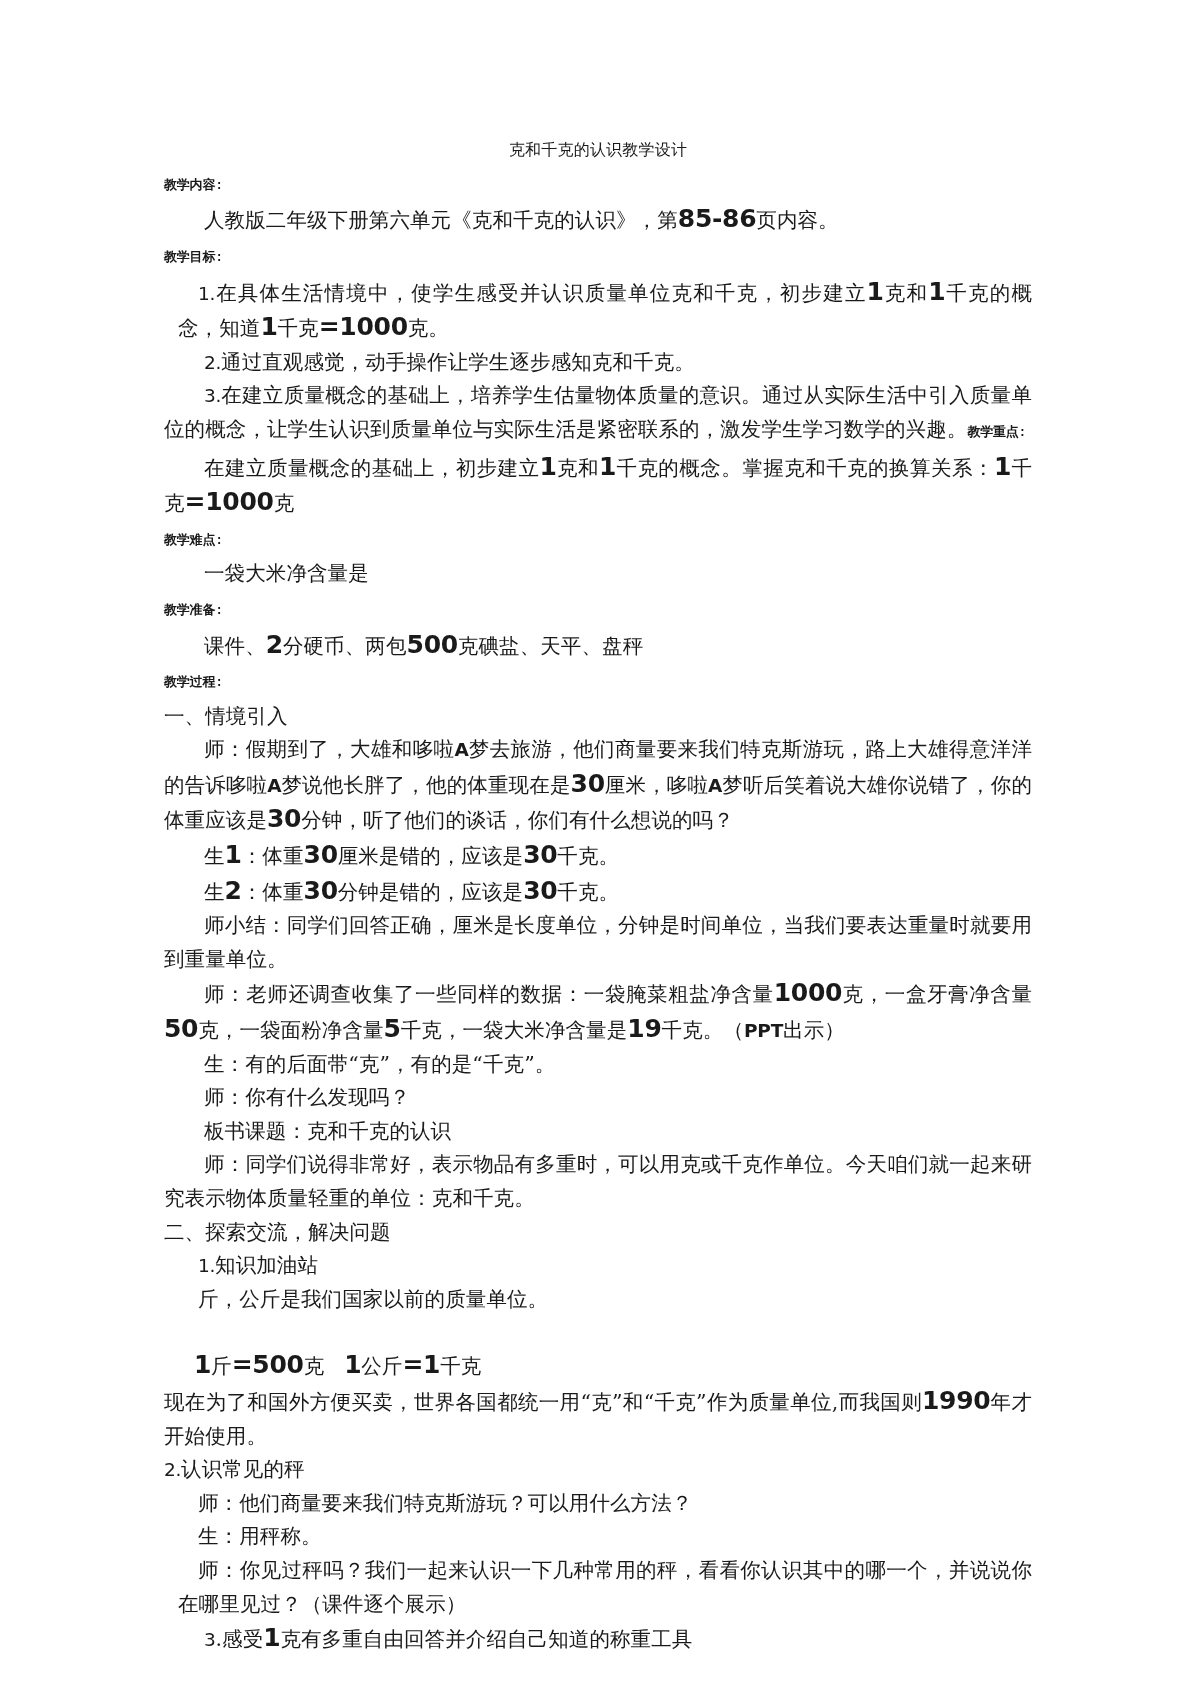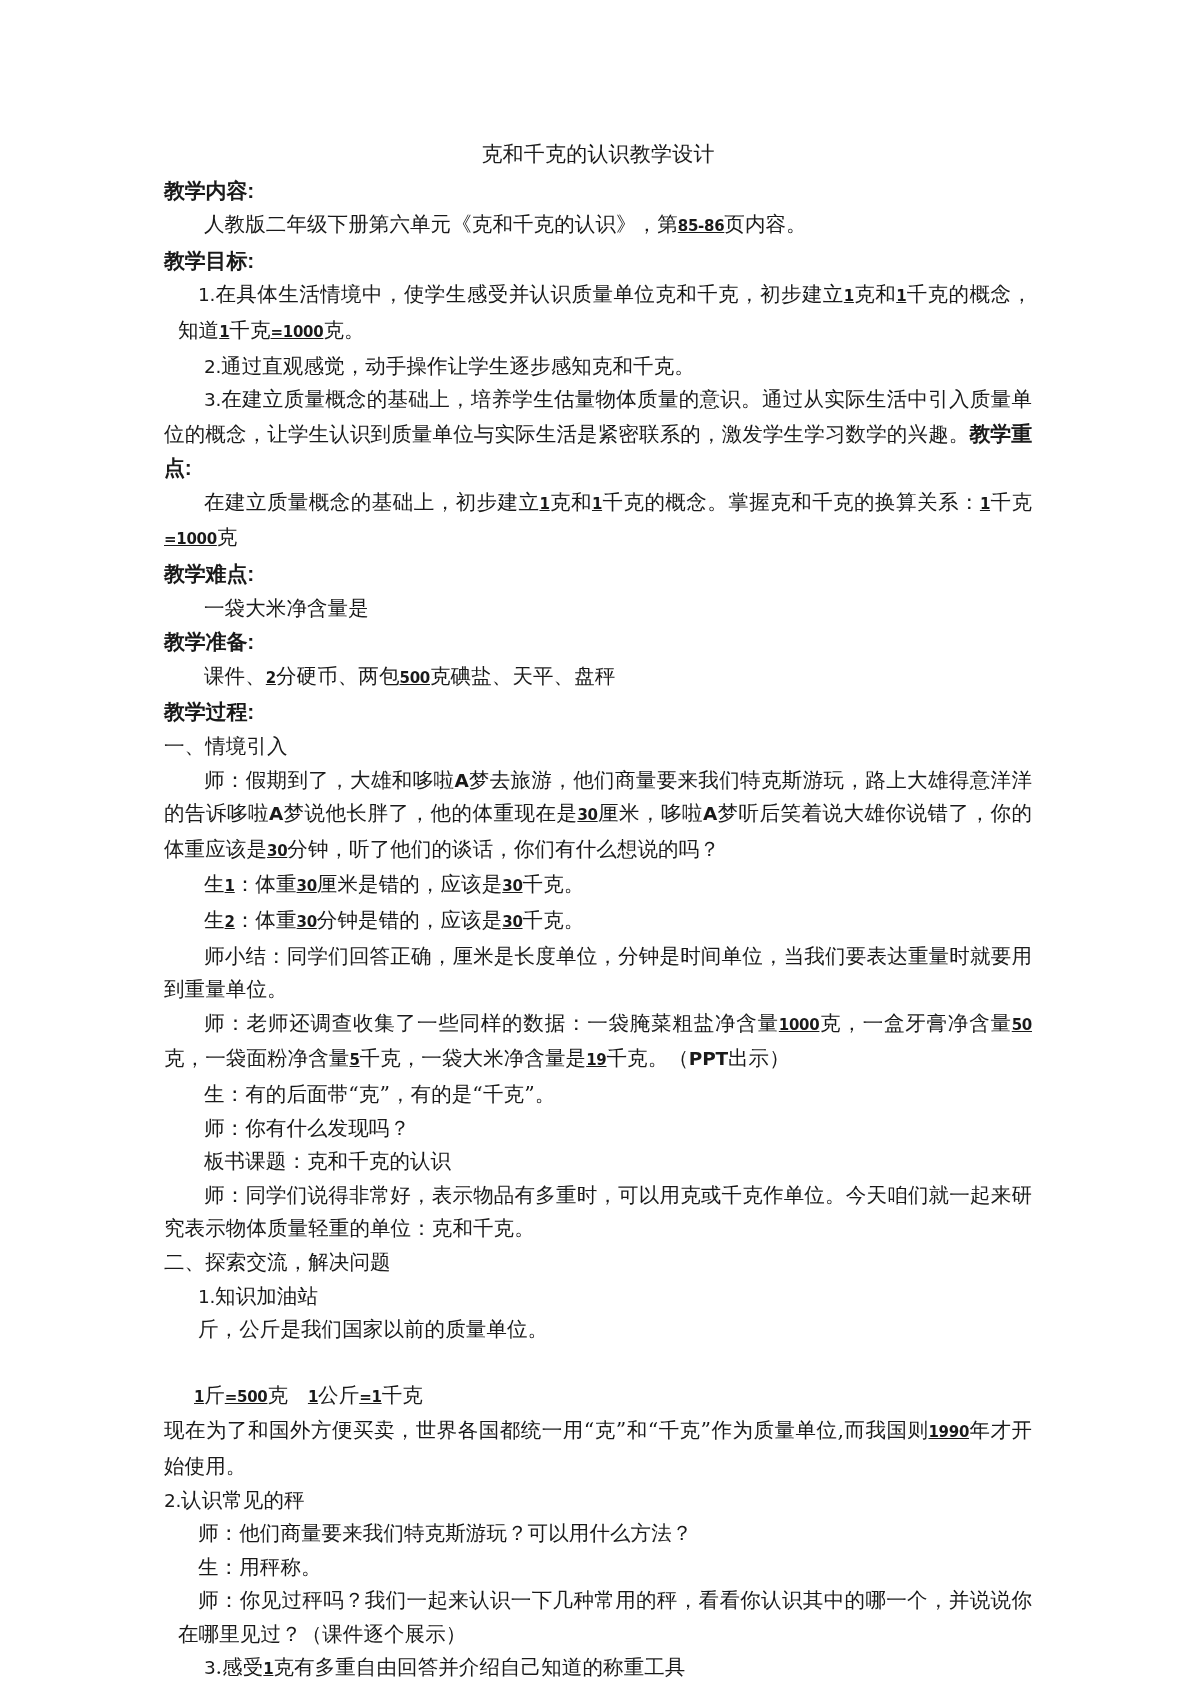--- a/index.html
+++ b/index.html
@@ -22,51 +22,50 @@
     box-sizing: border-box;
   }
   .content {
     position: absolute;
     left: 164px;
     top: 138px;
     width: 868px;
   }
   .doc-title {
     text-align: center;
-    font-size: 21px;
+    font-size: 16px;
     line-height: 1.55;
     font-weight: normal;
     letter-spacing: 0.2px;
     margin: 0 0 3px 0;
     font-family: "DejaVu Serif", "Liberation Serif", serif;
   }
   .p {
     font-size: 20.5px;
     line-height: 33.6px;
     margin: 0;
     text-align: justify;
     text-justify: inter-ideograph;
     letter-spacing: 0.1px;
     font-family: "DejaVu Serif", "Liberation Serif", serif;
   }
   .p.indent1 { text-indent: 40px; }
   .p.indent-half { text-indent: 20px; margin-left: 14px; }
   .p.indent-sm { text-indent: 30px; margin-top: 32px; }
   .hd {
     font-weight: bold;
-    font-family: Liberation Sans, sans-serif;
-    font-size: 21px;
+    font-family: Liberation Mono, monospace;
+    font-size: 13px;
     letter-spacing: -0.2px;
   }
   .num {
     font-family: "DejaVu Sans", "Liberation Sans", sans-serif;
-    font-size: 15px;
+    font-size: 25px;
     font-weight: bold;
     letter-spacing: -0.3px;
-    text-decoration: underline;
   }
   .lat {
     font-family: "DejaVu Sans", "Liberation Sans", sans-serif;
     font-size: 18.5px;
     font-weight: bold;
     letter-spacing: -0.2px;
   }
   .lead-num {
     font-family: "DejaVu Sans", "Liberation Sans", sans-serif;
     font-size: 18.5px;

